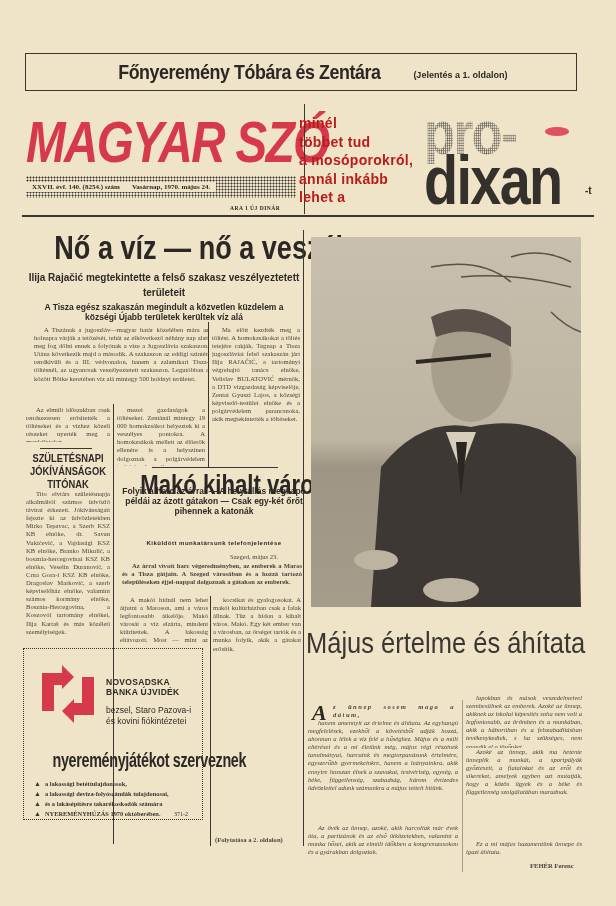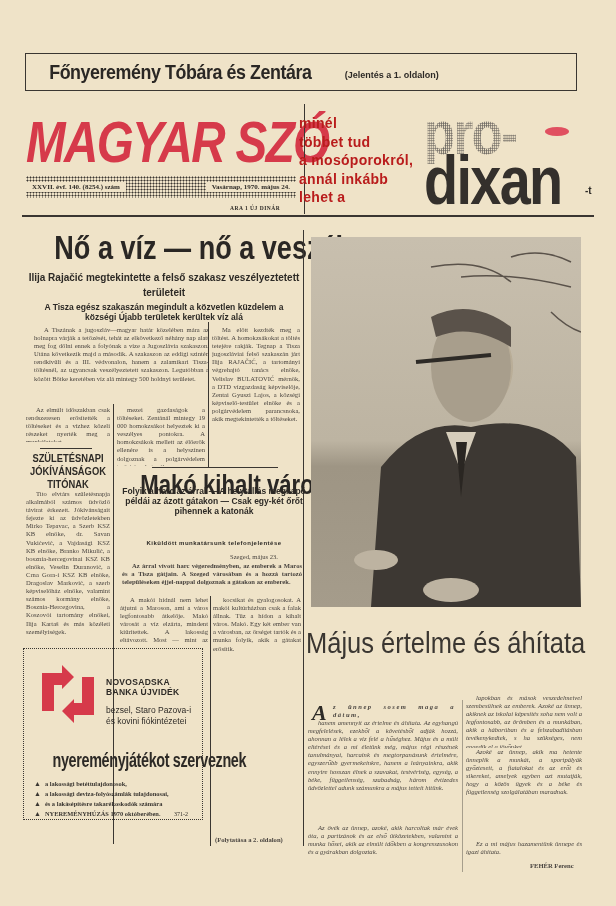--- a/index.html
+++ b/index.html
@@ -9,39 +9,39 @@
     font-family: "Liberation Sans", sans-serif;
     color: #2d2a26;
     position: relative;
   }
   .abs { position: absolute; }
 
   
   .banner {
     left: 25px; top: 53px; width: 552px; height: 38px;
     border: 1.5px solid #3a3631; box-sizing: border-box;
-    display: flex; align-items: center; gap: 10px;
+    display: flex; align-items: center; justify-content: center; gap: 10px;
   }
   .banner-title { font-size: 21px; font-weight: bold; letter-spacing: -0.5px; transform: scaleX(0.85); transform-origin: center; color: #2a2724; }
   .banner-note { font-size: 9px; font-weight: bold; margin-top: 6px; }
 
   
   .masthead-logo {
     left: 26px; top: 110px; width: 268px; height: 64px;
     color: #d63a4a; font-weight: bold; font-style: italic;
     font-size: 58px; letter-spacing: -2px; line-height: 64px;
     transform: scaleX(0.82); transform-origin: left;
     font-family: "Liberation Sans", sans-serif;
     white-space: nowrap;
   }
   .masthead-bar {
     left: 26px; top: 176px; width: 270px; height: 22px;
     background-image: radial-gradient(#3a3631 0.9px, transparent 1.1px);
     background-size: 3px 3px;
-    display: flex; align-items: center; justify-content: space-between;
+    display: flex; align-items: center; justify-content: flex-start;
   }
   .masthead-bar span {
     background: #efe3c8; font-family: "Liberation Serif", serif; font-size: 7px;
     padding: 1px 6px; font-weight: bold;
   }
   .price { left: 230px; top: 205px; font-size: 5.5px; font-family: "Liberation Serif", serif; font-weight: bold; letter-spacing: 0.5px; }
 
   .vline { background: #3a3631; width: 1px; }
   .hline { background: #3a3631; height: 1px; }
 

